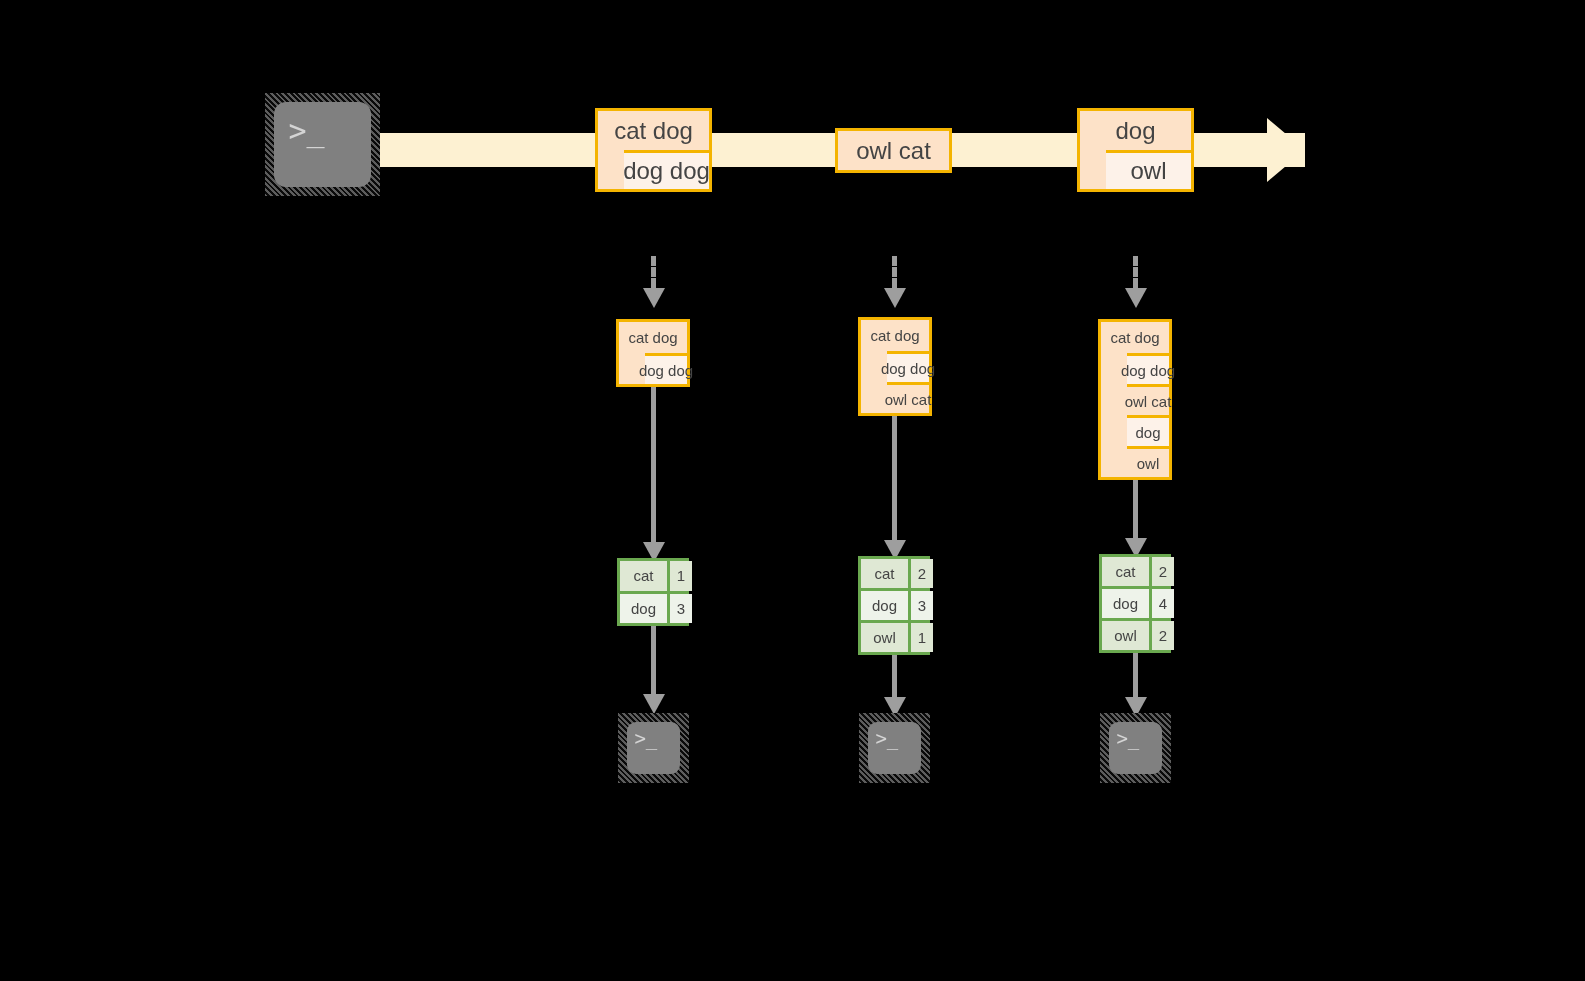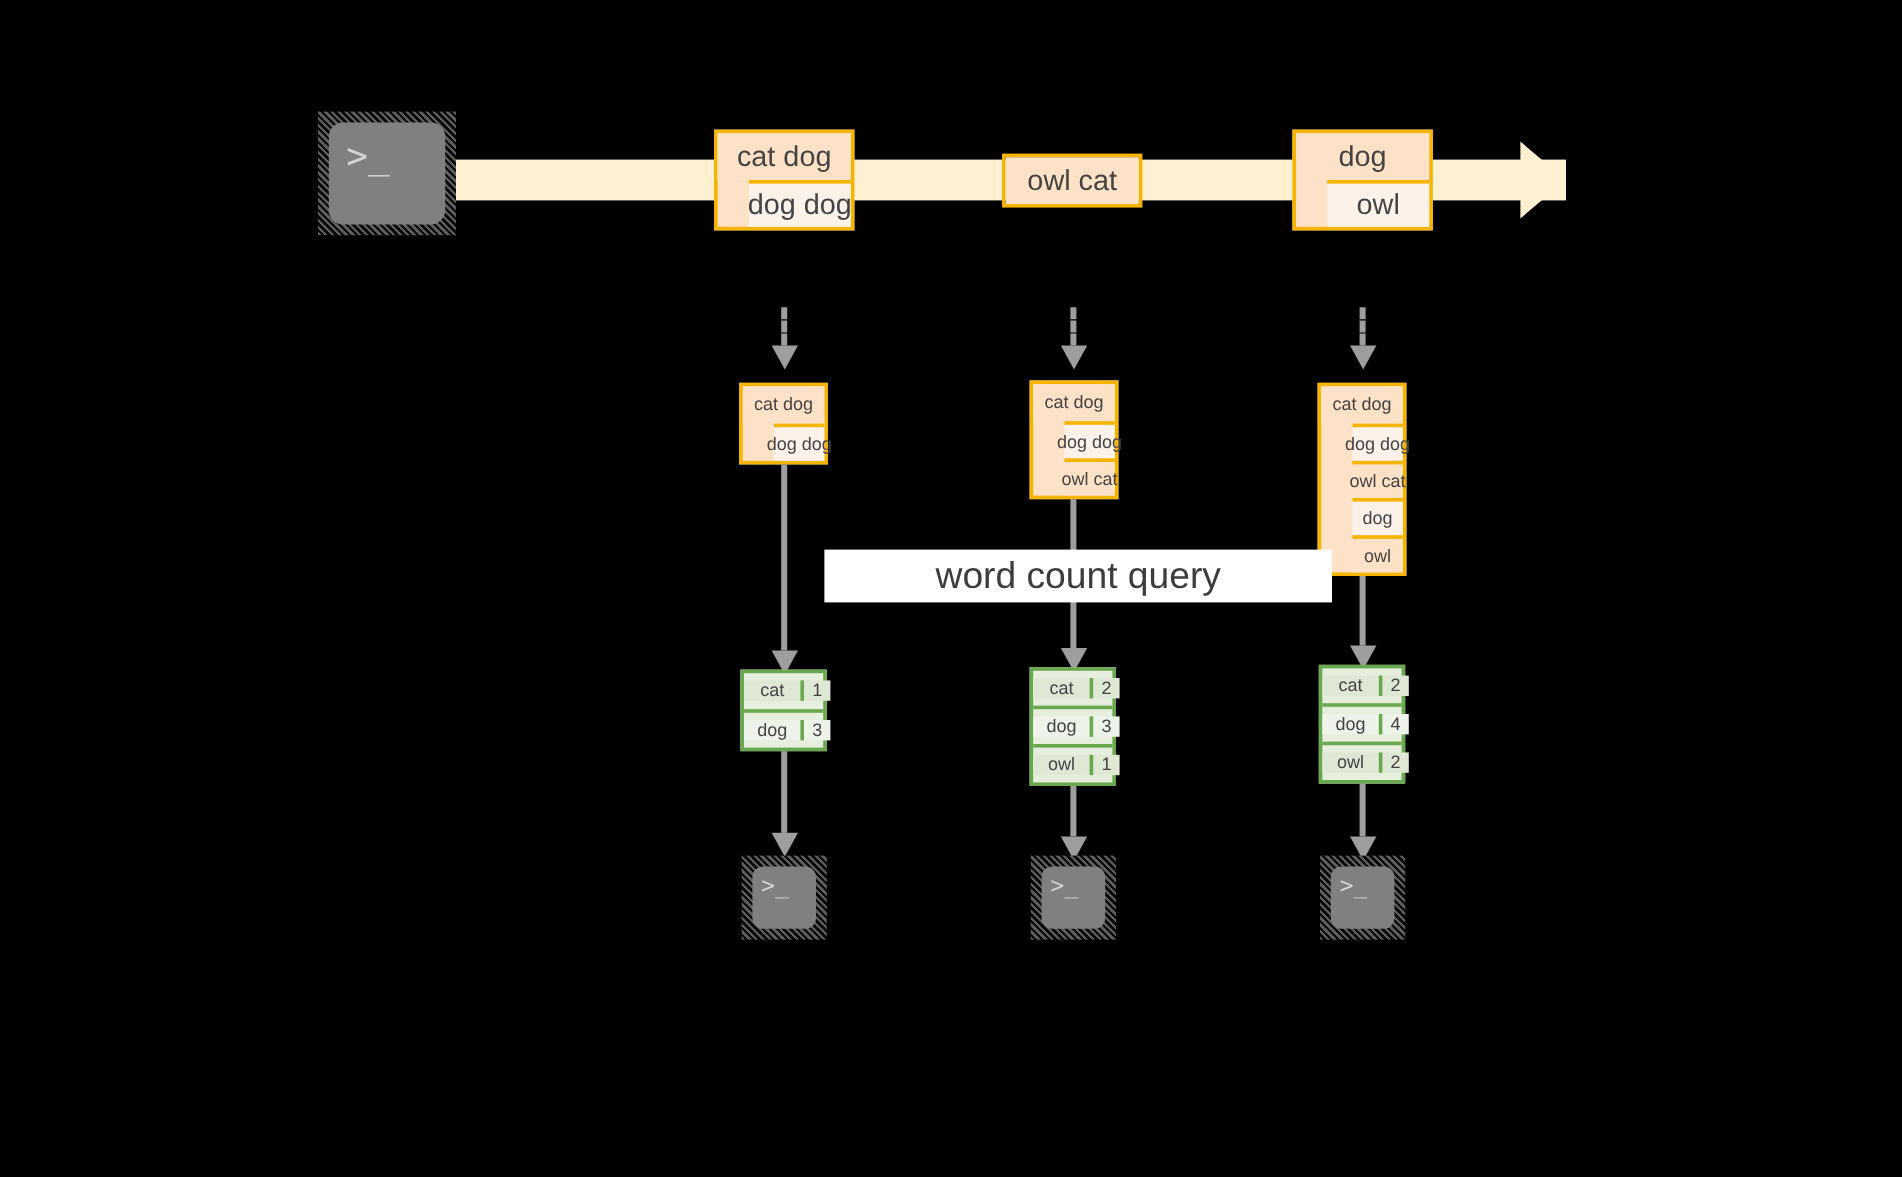--- a/index.html
+++ b/index.html
@@ -86,21 +86,20 @@
     box-sizing: border-box;
     border: 3px solid #6aa84f;
     display: flex;
     flex-direction: column;
     background: #e6eede;
   }
   .grow {
     display: flex;
     flex: 1 1 auto;
     height: 31px;
-    align-items: center;
   }
   .grow + .grow { border-top: 3px solid #6aa84f; }
   .gcell {
     box-sizing: border-box;
     display: flex;
     align-items: center;
     justify-content: center;
     font-size: 15px;
     color: #444;
   }
@@ -268,17 +267,14 @@
 
   <div class="vline" style="left:1133px; top:653px; height:44px;"></div>
   <div class="vhead" style="left:1125px; top:697px;"></div>
 
   <div class="terminal small" style="left:1100px; top:713px; width:71px; height:70px;">
     <div class="inner">
       <span class="glyph">&gt;_</span>
     </div>
   </div>
 
-  <div class="query-band" style="left:687px; top:458px; width:423px; height:44px;">
-    <span class="label">word count query</span>
-  </div>
 
 </div>
 
 </body></html>

